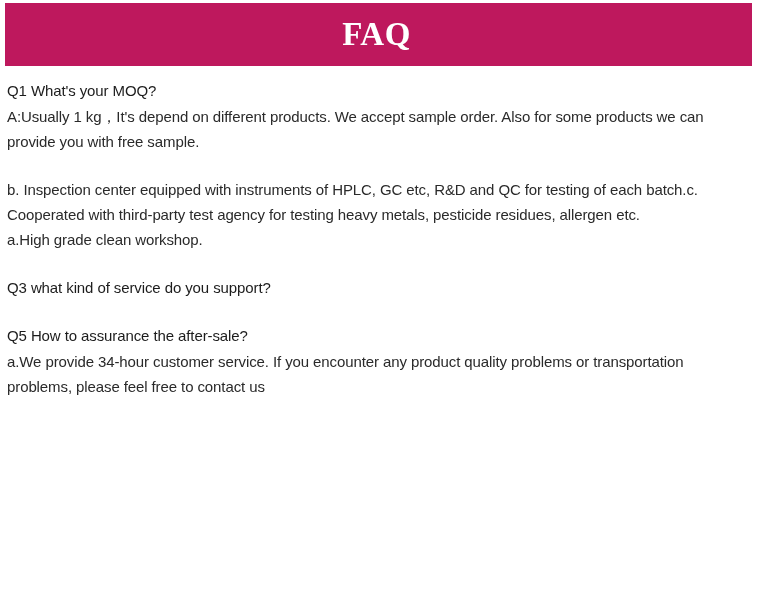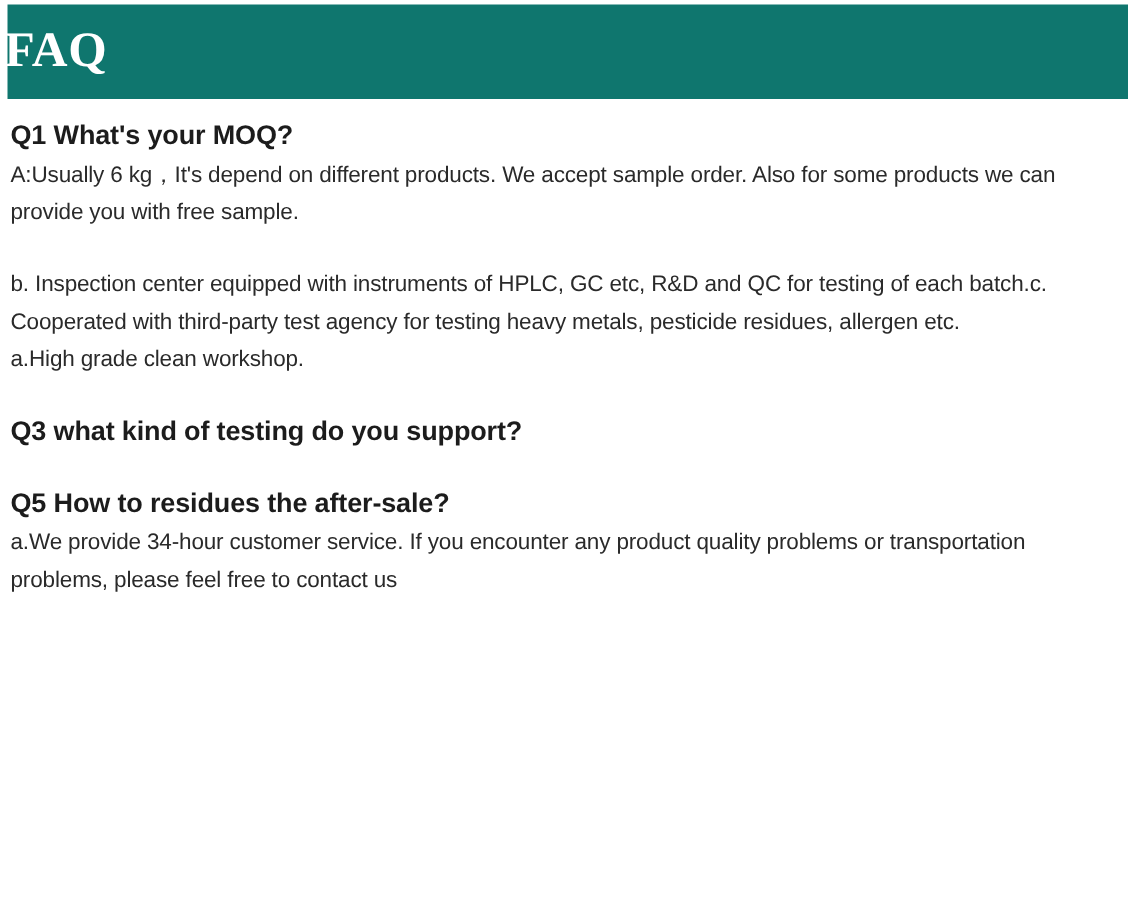--- a/index.html
+++ b/index.html
@@ -18,24 +18,24 @@
     width: 757px;
     height: 612px;
     background: #ffffff;
   }
   .faq-banner {
     position: absolute;
     left: 5px;
     top: 3px;
     width: 747px;
     height: 63px;
-    background: #0f766e;
+    background: #be185d;
     display: flex;
     align-items: center;
-    justify-content: flex-start;
+    justify-content: center;
     box-sizing: border-box;
   }
   .faq-banner-title {
     font-family: "Liberation Serif", serif;
     font-weight: bold;
     font-size: 33px;
     color: #ffffff;
     letter-spacing: 0.5px;
     line-height: 1;
     position: relative;
@@ -49,22 +49,22 @@
     width: 742px;
   }
   .faq-block {
     margin: 0 0 23px 0;
   }
   .faq-block:last-child {
     margin-bottom: 0;
   }
   .faq-question {
     font-family: "Liberation Sans", sans-serif;
-    font-weight: bold;
-    font-size: 18px;
+    font-weight: normal;
+    font-size: 15px;
     color: #1c1c1c;
     line-height: 25px;
     margin: 0 0 1px 0;
     letter-spacing: -0.1px;
   }
   .faq-answer {
     font-family: "Liberation Sans", sans-serif;
     font-weight: normal;
     font-size: 15px;
     color: #2a2a2a;
@@ -79,33 +79,33 @@
 <div id="faq-page">
 
   <div class="faq-banner">
     <div class="faq-banner-title">FAQ</div>
   </div>
 
   <div class="faq-body">
 
     <div class="faq-block">
       <p class="faq-question">Q1 What's your MOQ?</p>
-      <p class="faq-answer">A:Usually 6 kg，It's depend on different products. We accept sample order. Also for some products we can provide you with free sample.</p>
+      <p class="faq-answer">A:Usually 1 kg，It's depend on different products. We accept sample order. Also for some products we can provide you with free sample.</p>
     </div>
 
     <div class="faq-block">
       <p class="faq-answer">b. Inspection center equipped with instruments of HPLC, GC etc, R&amp;D and QC for testing of each batch.c. Cooperated with third-party test agency for testing heavy metals, pesticide residues, allergen etc.</p>
       <p class="faq-answer">a.High grade clean workshop.</p>
     </div>
 
     <div class="faq-block">
-      <p class="faq-question">Q3 what kind of testing do you support?</p>
+      <p class="faq-question">Q3 what kind of service do you support?</p>
     </div>
 
 
     <div class="faq-block">
-      <p class="faq-question">Q5 How to residues the after-sale?</p>
+      <p class="faq-question">Q5 How to assurance the after-sale?</p>
       <p class="faq-answer">a.We provide 34-hour customer service. If you encounter any product quality problems or transportation problems, please feel free to contact us</p>
     </div>
 
   </div>
 
 </div>
 
 </body></html>

